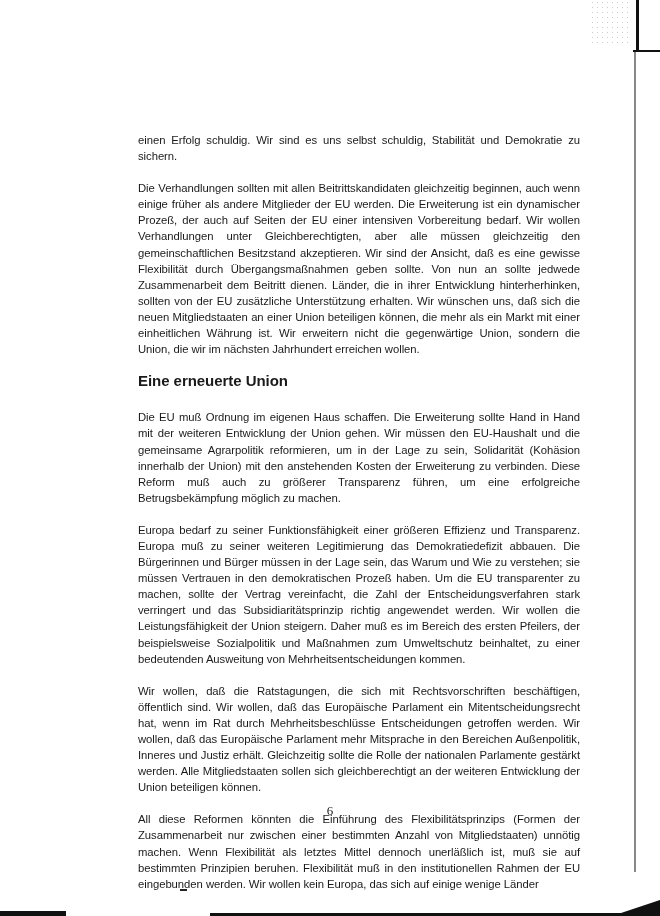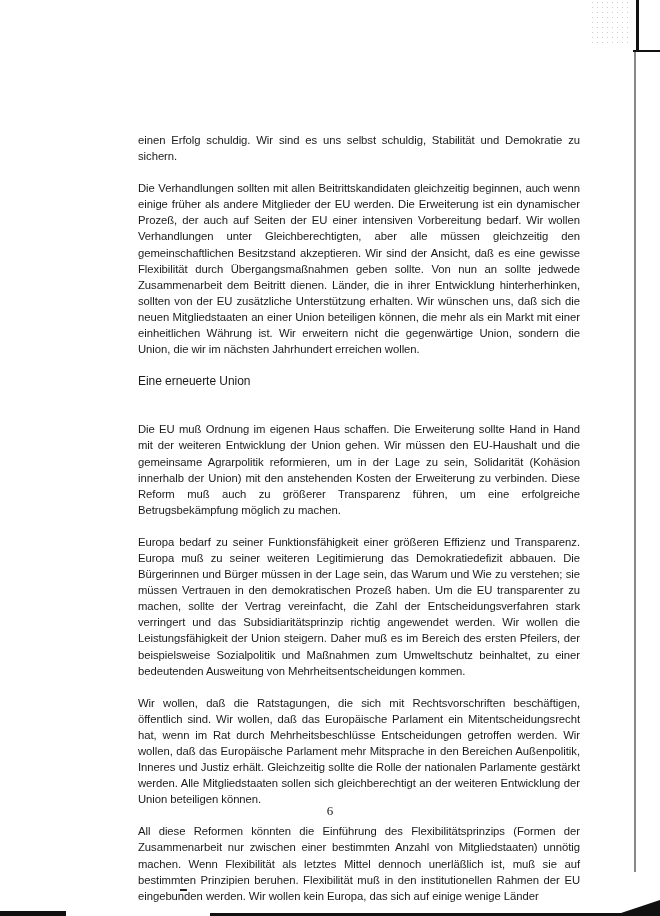--- a/index.html
+++ b/index.html
@@ -6,21 +6,21 @@
   body {
     width:660px; height:916px; background:#ffffff; position:relative; overflow:hidden;
     font-family: "Liberation Sans", sans-serif; color:#1a1a1a;
   }
   .page { position:absolute; left:0; top:0; width:660px; height:916px; }
   .content {
     position:absolute; left:138px; top:132px; width:442px;
     font-size:11.3px; line-height:16.1px; text-align:justify; letter-spacing:-0.05px;
   }
   .para { margin:0 0 16px 0; }
-  .heading { font-weight:normal; margin:0 0 32px 0; font-size:12px; }
+  .heading { font-weight:bold; margin:0 0 20px 0; font-size:15px; }
   .page-number {
     position:absolute; left:0; width:660px; top:803px; text-align:center;
     font-family:"Liberation Serif", serif; font-size:13px;
   }
   
   .scan-edge-right { position:absolute; left:636px; top:0; width:3px; height:50px; background:#111; }
   .scan-edge-top { position:absolute; left:633px; top:50px; width:27px; height:2px; background:#111; }
   .scan-edge-right2 { position:absolute; left:634px; top:52px; width:1.5px; height:820px; background:#555; opacity:0.7; }
   .scan-noise-top { position:absolute; left:590px; top:0; width:40px; height:45px;
      background: radial-gradient(circle, #999 0.6px, transparent 1px) 0 0/5px 5px; opacity:0.5; }

